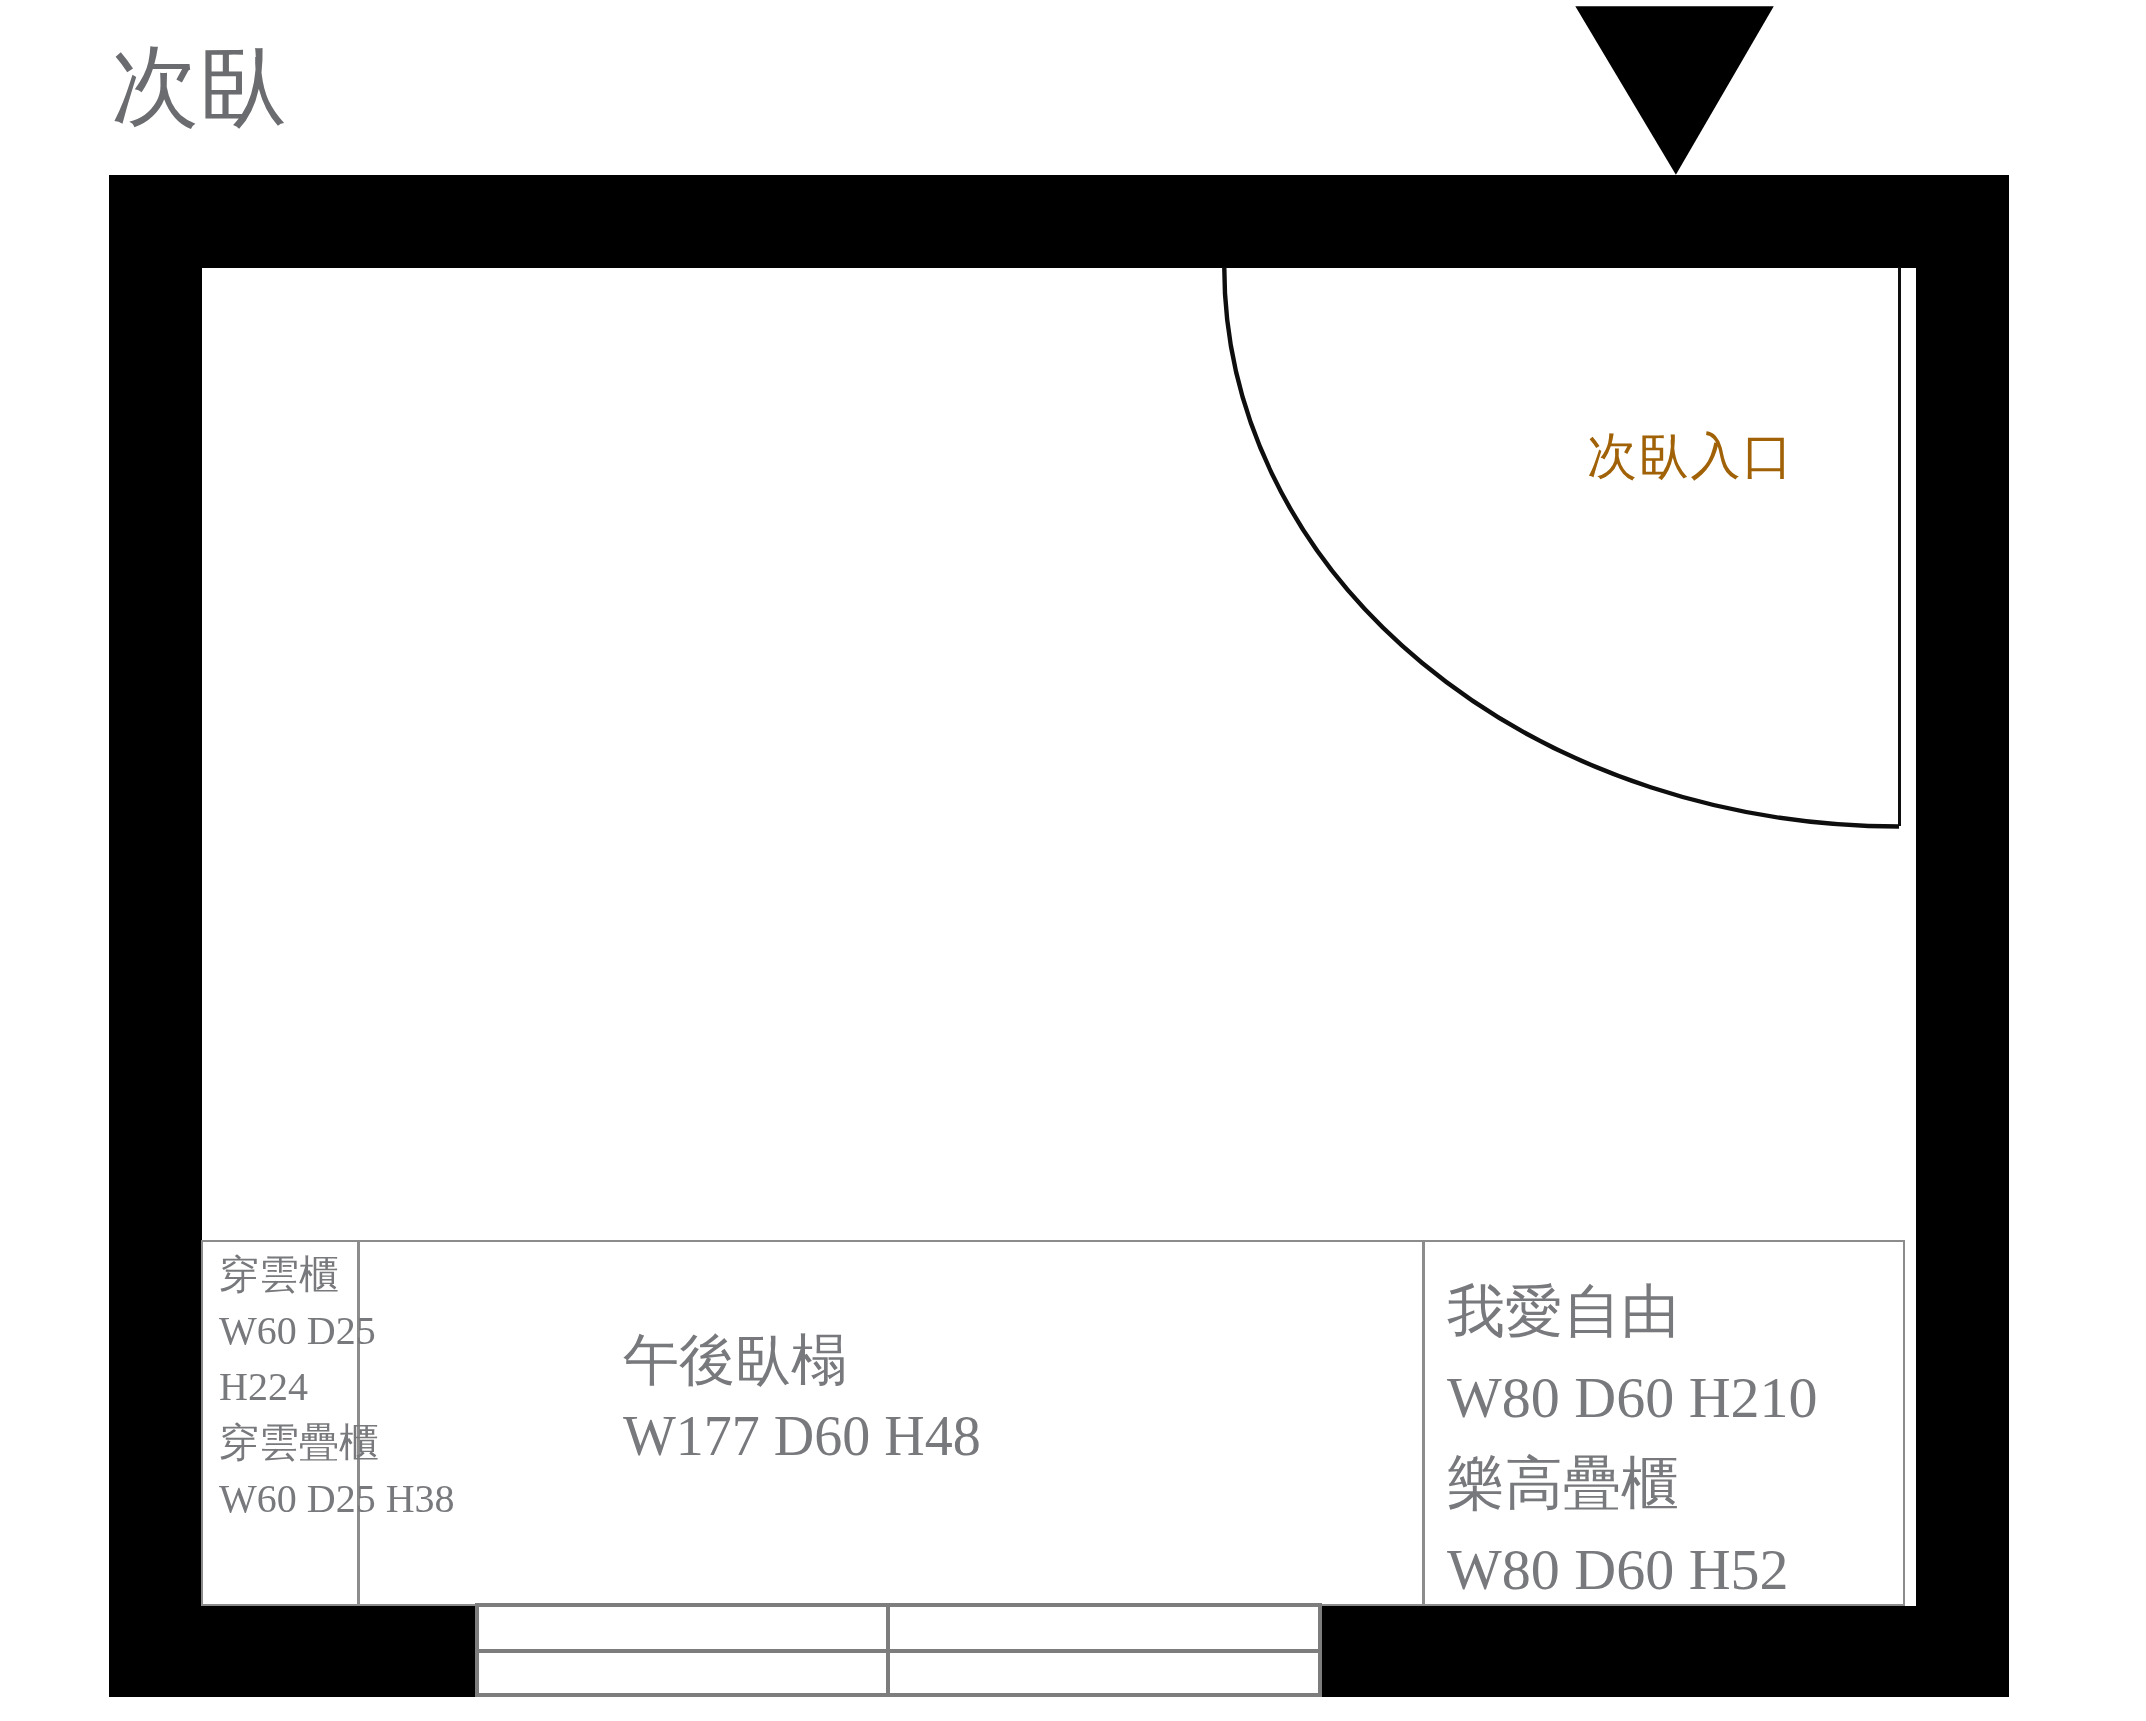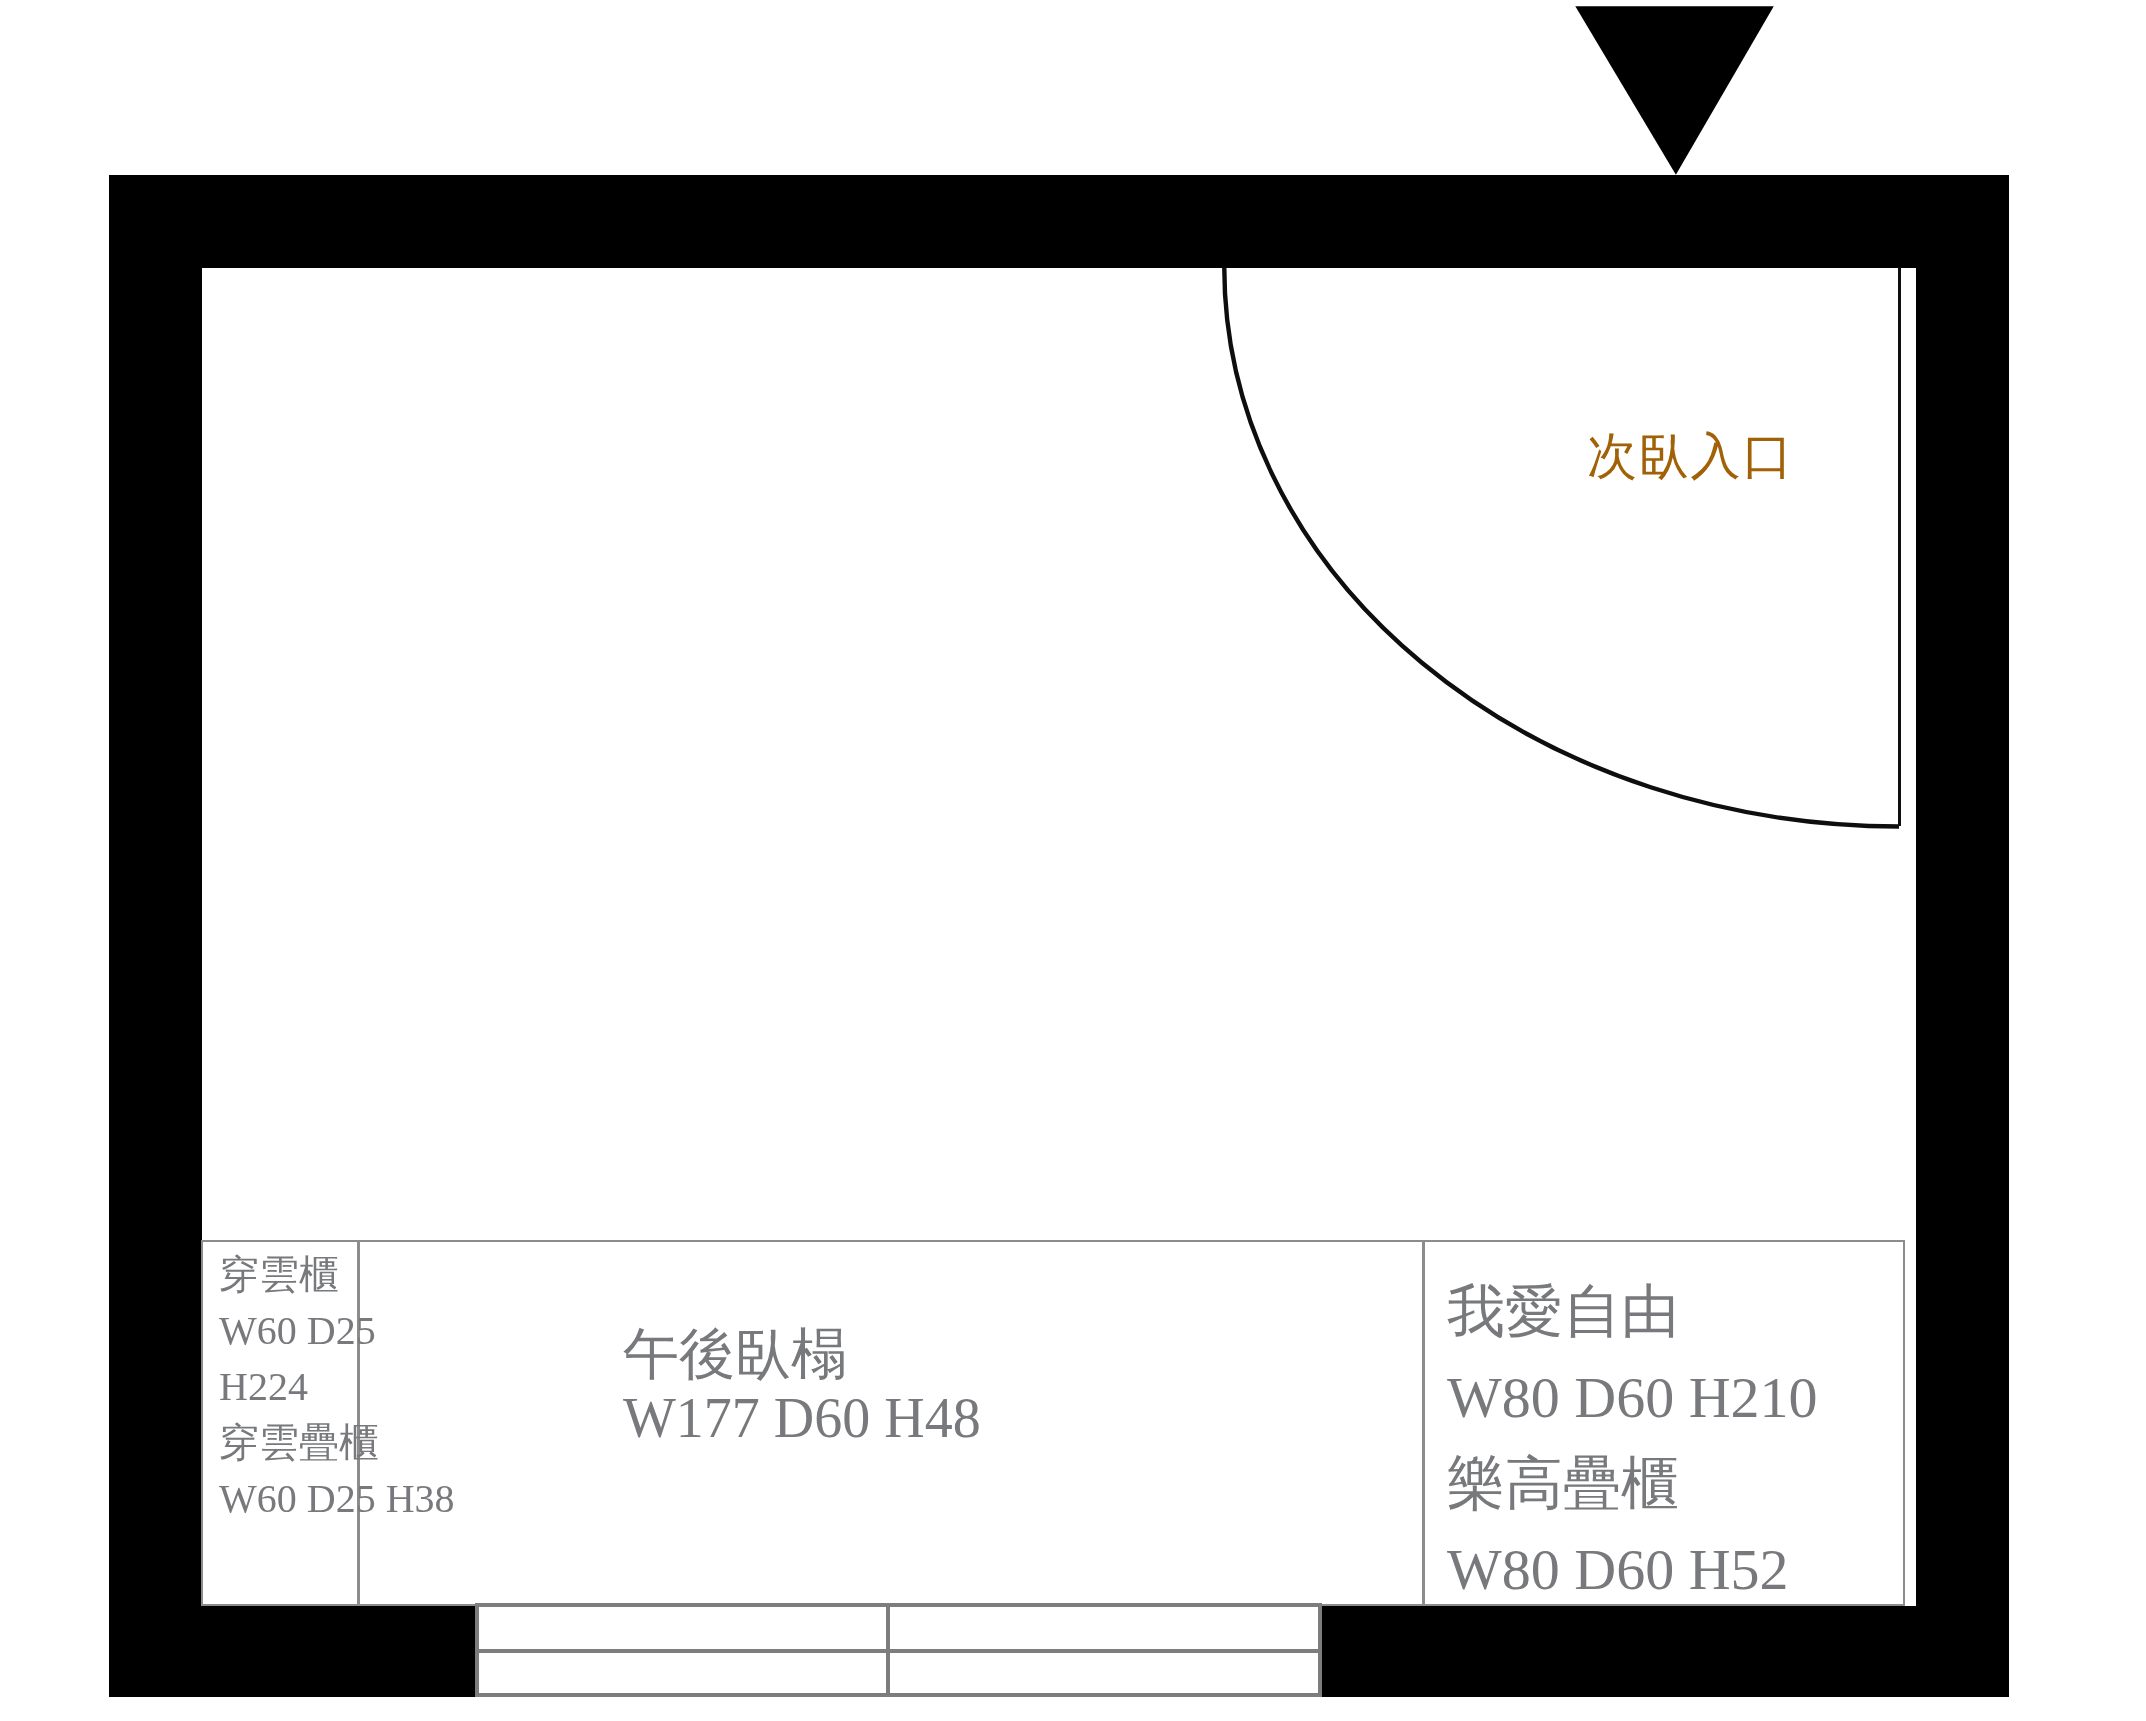--- a/index.html
+++ b/index.html
@@ -36,21 +36,21 @@
   .band-divider{
     position:absolute;top:1240px;width:2.6px;height:366px;background:#8c8c8c;
   }
   .cab-label{
     position:absolute;color:#78797c;white-space:pre-line;
   }
   .left-cab-label{
     left:219px;top:1247px;font-size:40px;line-height:56px;width:618px;
   }
   .daybed-label{
-    left:623px;top:1322px;font-size:56px;line-height:64px;width:794px;
+    left:623px;top:1322px;font-size:56px;line-height:76px;width:794px;
   }
   .right-cab-label{
     left:1447px;top:1269px;font-size:58px;line-height:86px;width:618px;
   }
   
   .window{
     position:absolute;left:475px;top:1603px;width:847px;height:94px;
     background:#ffffff;
     border:4.4px solid #7d7d7d;box-sizing:border-box;
   }
@@ -60,20 +60,21 @@
   .window-mid-v{
     position:absolute;left:407px;top:0;width:4.4px;height:100%;background:#7d7d7d;
   }
   svg.overlay{position:absolute;left:0;top:0;pointer-events:none;}
 </style>
 </head>
 <body>
 
 <div id="plan">
 
+  <div class="plan-title">次臥</div>
 
   <div class="wall" style="left:109px;top:175px;width:1900px;height:93px;"></div>
   <div class="wall" style="left:109px;top:175px;width:93px;height:1522px;"></div>
   <div class="wall" style="left:1916px;top:175px;width:93px;height:1522px;"></div>
   <div class="wall" style="left:109px;top:1606px;width:366px;height:91px;"></div>
   <div class="wall" style="left:1322px;top:1606px;width:687px;height:91px;"></div>
 
   <svg class="overlay" width="2146" height="1721" viewBox="0 0 2433 1951">
     <polygon points="1786,7 2011,7 1900,198" fill="#000000"></polygon>
     <path d="M 1388 303 A 765 634 0 0 0 2153 937" fill="none" stroke="#0e0e0e" stroke-width="5"></path>

